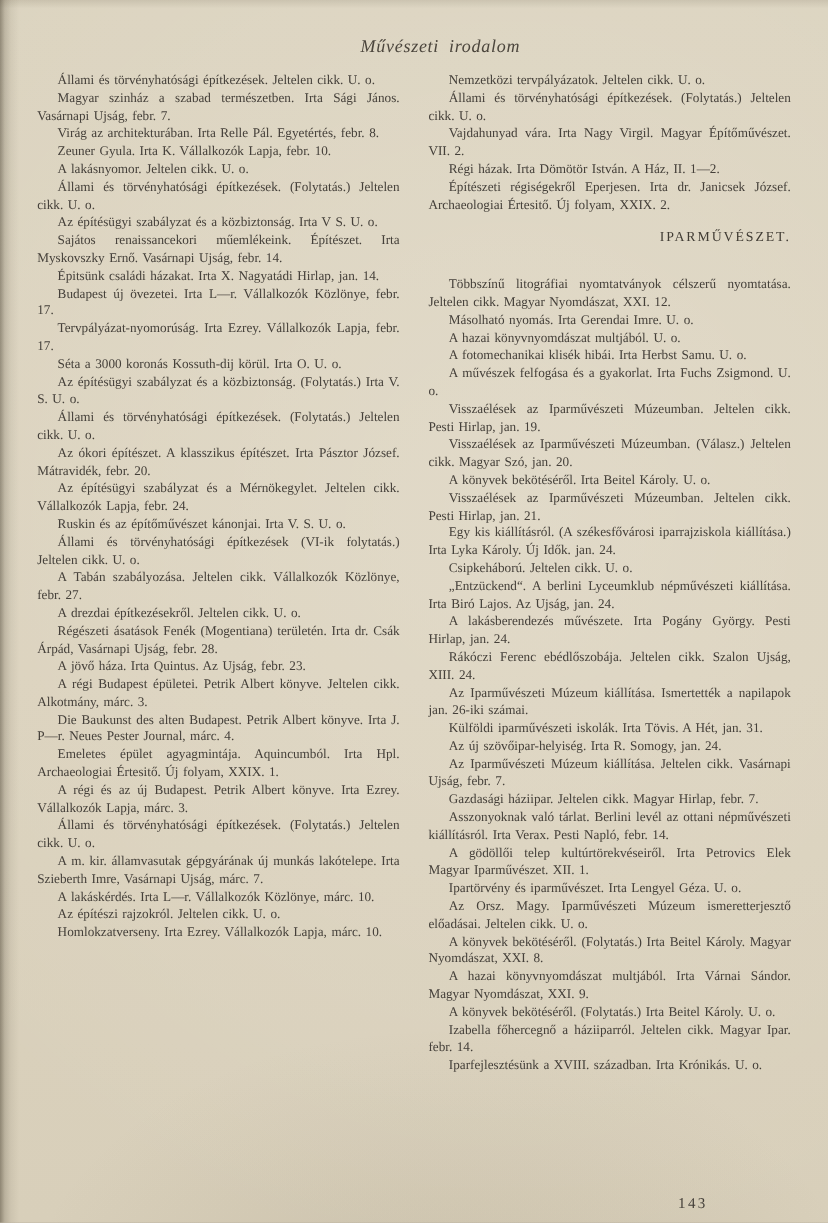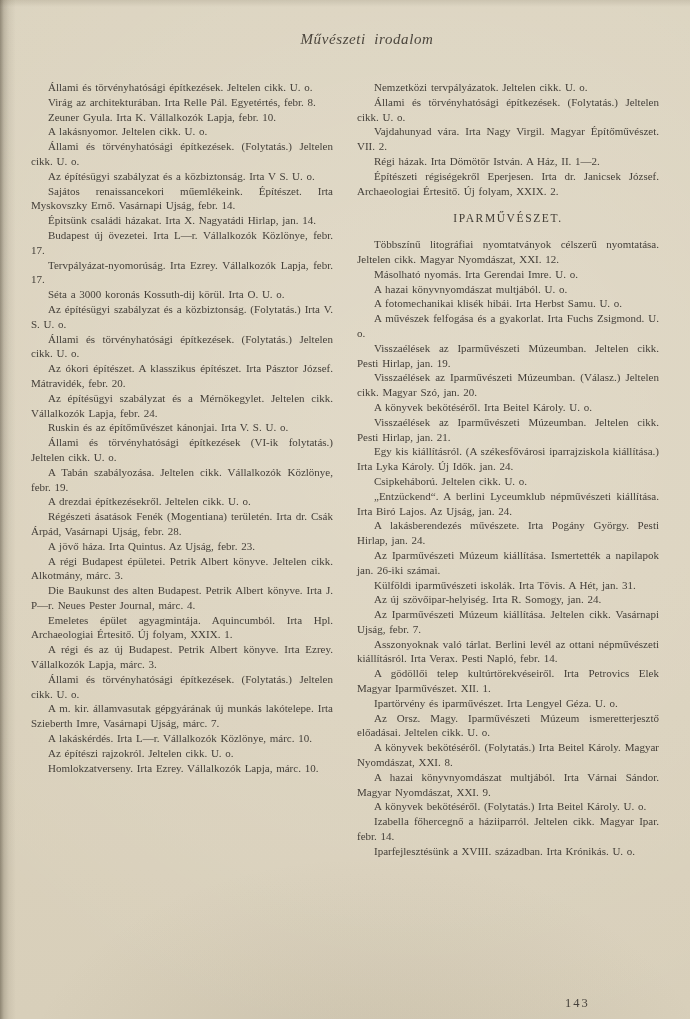--- a/index.html
+++ b/index.html
@@ -25,36 +25,36 @@
     width: 100%;
     text-align: center;
     font-style: italic;
     font-size: 15px;
     letter-spacing: 0.6px;
     word-spacing: 4px;
     color: #4c463d;
   }
   .col {
     position: absolute;
-    top: 80px;
+    top: 60px;
     width: 302px;
     font-size: 11px;
     line-height: 14.8px;
     text-align: justify;
     word-spacing: 1px;
   }
   .col-left  { left: 31px; }
   .col-right { left: 357px; }
   p.entry {
     margin: 0;
     text-indent: 17px;
   }
   .section-heading {
-    margin: 13px 0 11px 0;
-    text-align: center;
+    margin: 13px 0 24px 0;
+    text-align: right;
     font-size: 11.5px;
     font-weight: normal;
     letter-spacing: 1.6px;
     text-indent: 0;
     color: #413c34;
   }
   .page-number {
     position: absolute;
     top: 996px; left: 565px;
     font-size: 12.5px;
@@ -70,37 +70,38 @@
   }
 </style>
 </head>
 <body>
 
 <div class="page">
   <div class="running-header">Művészeti irodalom</div>
 
   <div class="col col-left">
       <p class="entry">Állami és törvényhatósági építkezések. Jeltelen cikk. U. o.</p>
+      <p class="entry">Magyar szinház a szabad természetben. Irta Sági János. Vasárnapi Ujság, febr. 7.</p>
       <p class="entry">Virág az architekturában. Irta Relle Pál. Egyetértés, febr. 8.</p>
       <p class="entry">Zeuner Gyula. Irta K. Vállalkozók Lapja, febr. 10.</p>
       <p class="entry">A lakásnyomor. Jeltelen cikk. U. o.</p>
       <p class="entry">Állami és törvényhatósági építkezések. (Folytatás.) Jeltelen cikk. U. o.</p>
       <p class="entry">Az építésügyi szabályzat és a közbiztonság. Irta V S. U. o.</p>
       <p class="entry">Sajátos renaissancekori műemlékeink. Építészet. Irta Myskovszky Ernő. Vasárnapi Ujság, febr. 14.</p>
       <p class="entry">Épitsünk családi házakat. Irta X. Nagyatádi Hirlap, jan. 14.</p>
       <p class="entry">Budapest új övezetei. Irta L—r. Vállalkozók Közlönye, febr. 17.</p>
       <p class="entry">Tervpályázat-nyomorúság. Irta Ezrey. Vállalkozók Lapja, febr. 17.</p>
       <p class="entry">Séta a 3000 koronás Kossuth-dij körül. Irta O. U. o.</p>
       <p class="entry">Az építésügyi szabályzat és a közbiztonság. (Folytatás.) Irta V. S. U. o.</p>
       <p class="entry">Állami és törvényhatósági építkezések. (Folytatás.) Jeltelen cikk. U. o.</p>
       <p class="entry">Az ókori építészet. A klasszikus építészet. Irta Pásztor József. Mátravidék, febr. 20.</p>
       <p class="entry">Az építésügyi szabályzat és a Mérnökegylet. Jeltelen cikk. Vállalkozók Lapja, febr. 24.</p>
       <p class="entry">Ruskin és az építőművészet kánonjai. Irta V. S. U. o.</p>
       <p class="entry">Állami és törvényhatósági építkezések (VI-ik folytatás.) Jeltelen cikk. U. o.</p>
-      <p class="entry">A Tabán szabályozása. Jeltelen cikk. Vállalkozók Közlönye, febr. 19.</p>
+      <p class="entry">A Tabán szabályozása. Jeltelen cikk. Vállalkozók Közlönye, febr. 27.</p>
       <p class="entry">A drezdai építkezésekről. Jeltelen cikk. U. o.</p>
       <p class="entry">Régészeti ásatások Fenék (Mogentiana) területén. Irta dr. Csák Árpád, Vasárnapi Ujság, febr. 28.</p>
       <p class="entry">A jövő háza. Irta Quintus. Az Ujság, febr. 23.</p>
       <p class="entry">A régi Budapest épületei. Petrik Albert könyve. Jeltelen cikk. Alkotmány, márc. 3.</p>
       <p class="entry">Die Baukunst des alten Budapest. Petrik Albert könyve. Irta J. P—r. Neues Pester Journal, márc. 4.</p>
       <p class="entry">Emeletes épület agyagmintája. Aquincumból. Irta Hpl. Archaeologiai Értesitő. Új folyam, XXIX. 1.</p>
       <p class="entry">A régi és az új Budapest. Petrik Albert könyve. Irta Ezrey. Vállalkozók Lapja, márc. 3.</p>
       <p class="entry">Állami és törvényhatósági építkezések. (Folytatás.) Jeltelen cikk. U. o.</p>
       <p class="entry">A m. kir. államvasutak gépgyárának új munkás lakótelepe. Irta Szieberth Imre, Vasárnapi Ujság, márc. 7.</p>
       <p class="entry">A lakáskérdés. Irta L—r. Vállalkozók Közlönye, márc. 10.</p>
@@ -124,24 +125,26 @@
         <p class="entry">A fotomechanikai klisék hibái. Irta Herbst Samu. U. o.</p>
         <p class="entry">A művészek felfogása és a gyakorlat. Irta Fuchs Zsigmond. U. o.</p>
         <p class="entry">Visszaélések az Iparművészeti Múzeumban. Jeltelen cikk. Pesti Hirlap, jan. 19.</p>
         <p class="entry">Visszaélések az Iparművészeti Múzeumban. (Válasz.) Jeltelen cikk. Magyar Szó, jan. 20.</p>
         <p class="entry">A könyvek bekötéséről. Irta Beitel Károly. U. o.</p>
         <p class="entry">Visszaélések az Iparművészeti Múzeumban. Jeltelen cikk. Pesti Hirlap, jan. 21.</p>
         <p class="entry">Egy kis kiállításról. (A székesfővárosi iparrajziskola kiállítása.) Irta Lyka Károly. Új Idők. jan. 24.</p>
         <p class="entry">Csipkeháború. Jeltelen cikk. U. o.</p>
         <p class="entry">„Entzückend“. A berlini Lyceumklub népművészeti kiállítása. Irta Biró Lajos. Az Ujság, jan. 24.</p>
         <p class="entry">A lakásberendezés művészete. Irta Pogány György. Pesti Hirlap, jan. 24.</p>
+        <p class="entry">Rákóczi Ferenc ebédlőszobája. Jeltelen cikk. Szalon Ujság, XIII. 24.</p>
         <p class="entry">Az Iparművészeti Múzeum kiállítása. Ismertették a napilapok jan. 26-iki számai.</p>
         <p class="entry">Külföldi iparművészeti iskolák. Irta Tövis. A Hét, jan. 31.</p>
         <p class="entry">Az új szövőipar-helyiség. Irta R. Somogy, jan. 24.</p>
         <p class="entry">Az Iparművészeti Múzeum kiállítása. Jeltelen cikk. Vasárnapi Ujság, febr. 7.</p>
+        <p class="entry">Gazdasági háziipar. Jeltelen cikk. Magyar Hirlap, febr. 7.</p>
         <p class="entry">Asszonyoknak való tárlat. Berlini levél az ottani népművészeti kiállításról. Irta Verax. Pesti Napló, febr. 14.</p>
         <p class="entry">A gödöllői telep kultúrtörekvéseiről. Irta Petrovics Elek Magyar Iparművészet. XII. 1.</p>
         <p class="entry">Ipartörvény és iparművészet. Irta Lengyel Géza. U. o.</p>
         <p class="entry">Az Orsz. Magy. Iparművészeti Múzeum ismeretterjesztő előadásai. Jeltelen cikk. U. o.</p>
         <p class="entry">A könyvek bekötéséről. (Folytatás.) Irta Beitel Károly. Magyar Nyomdászat, XXI. 8.</p>
         <p class="entry">A hazai könyvnyomdászat multjából. Irta Várnai Sándor. Magyar Nyomdászat, XXI. 9.</p>
         <p class="entry">A könyvek bekötéséről. (Folytatás.) Irta Beitel Károly. U. o.</p>
         <p class="entry">Izabella főhercegnő a háziiparról. Jeltelen cikk. Magyar Ipar. febr. 14.</p>
         <p class="entry">Iparfejlesztésünk a XVIII. században. Irta Krónikás. U. o.</p>
       </div>

